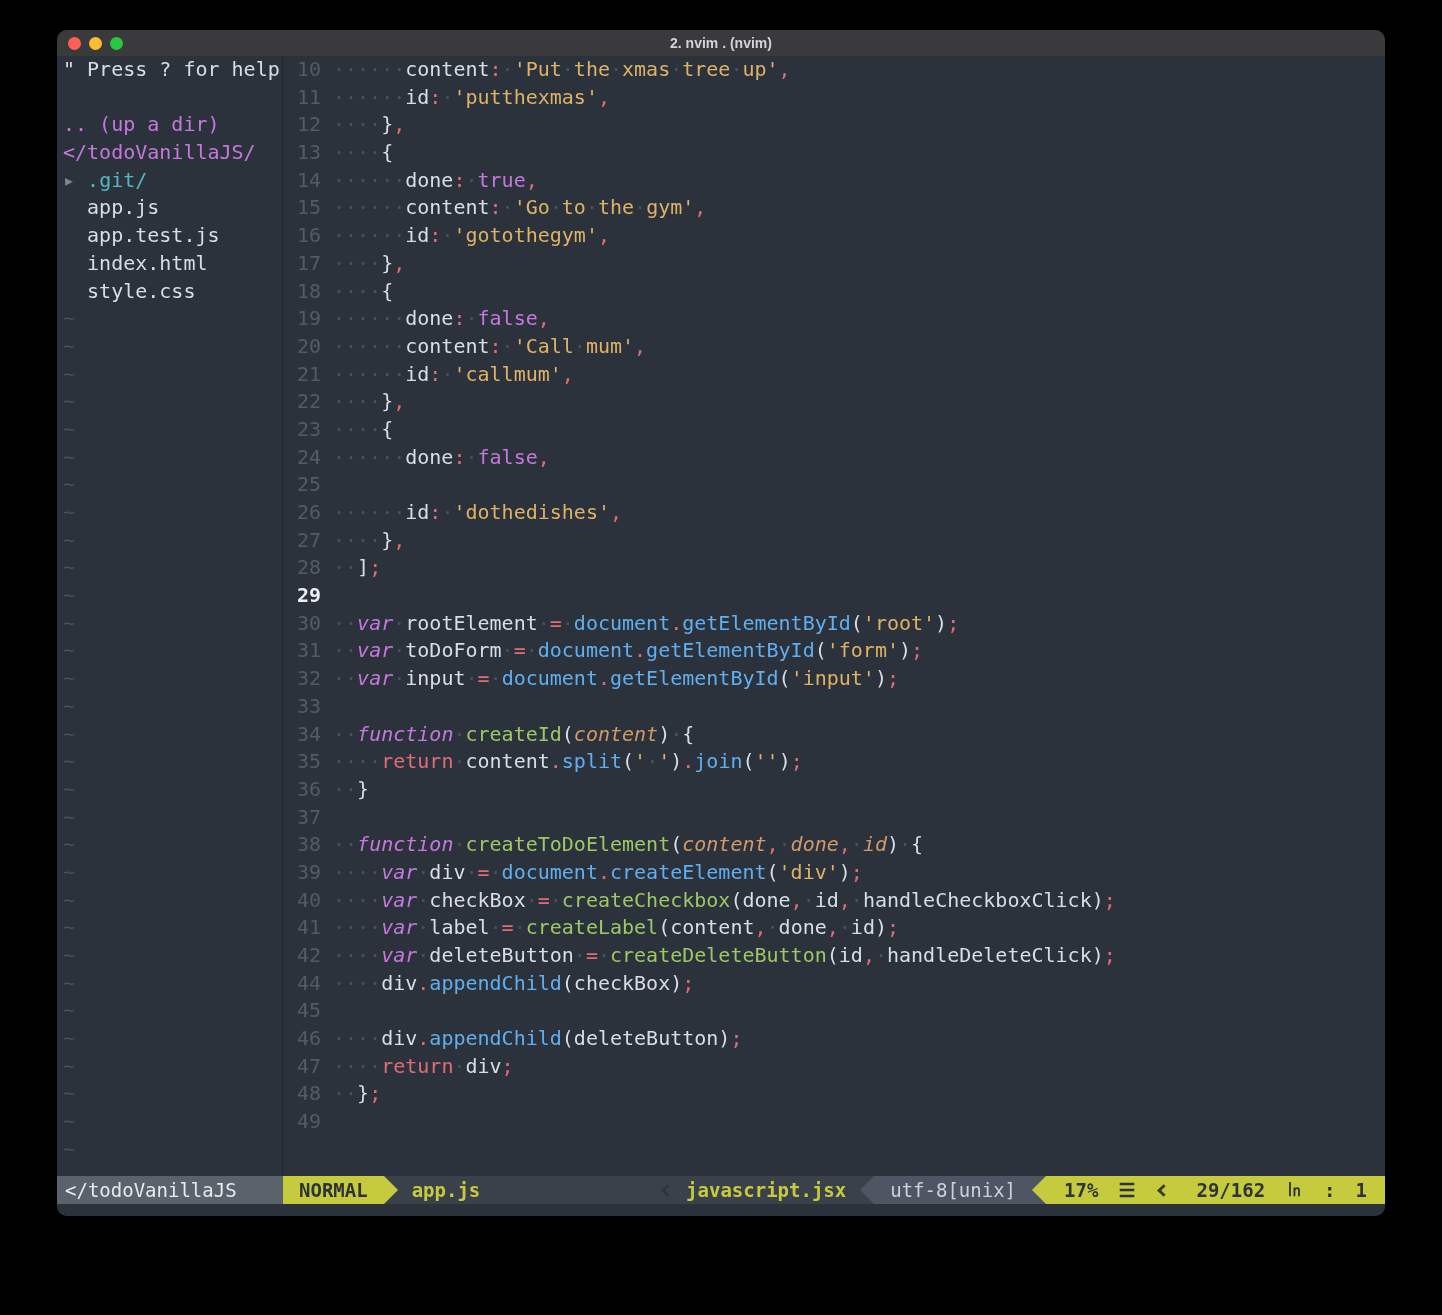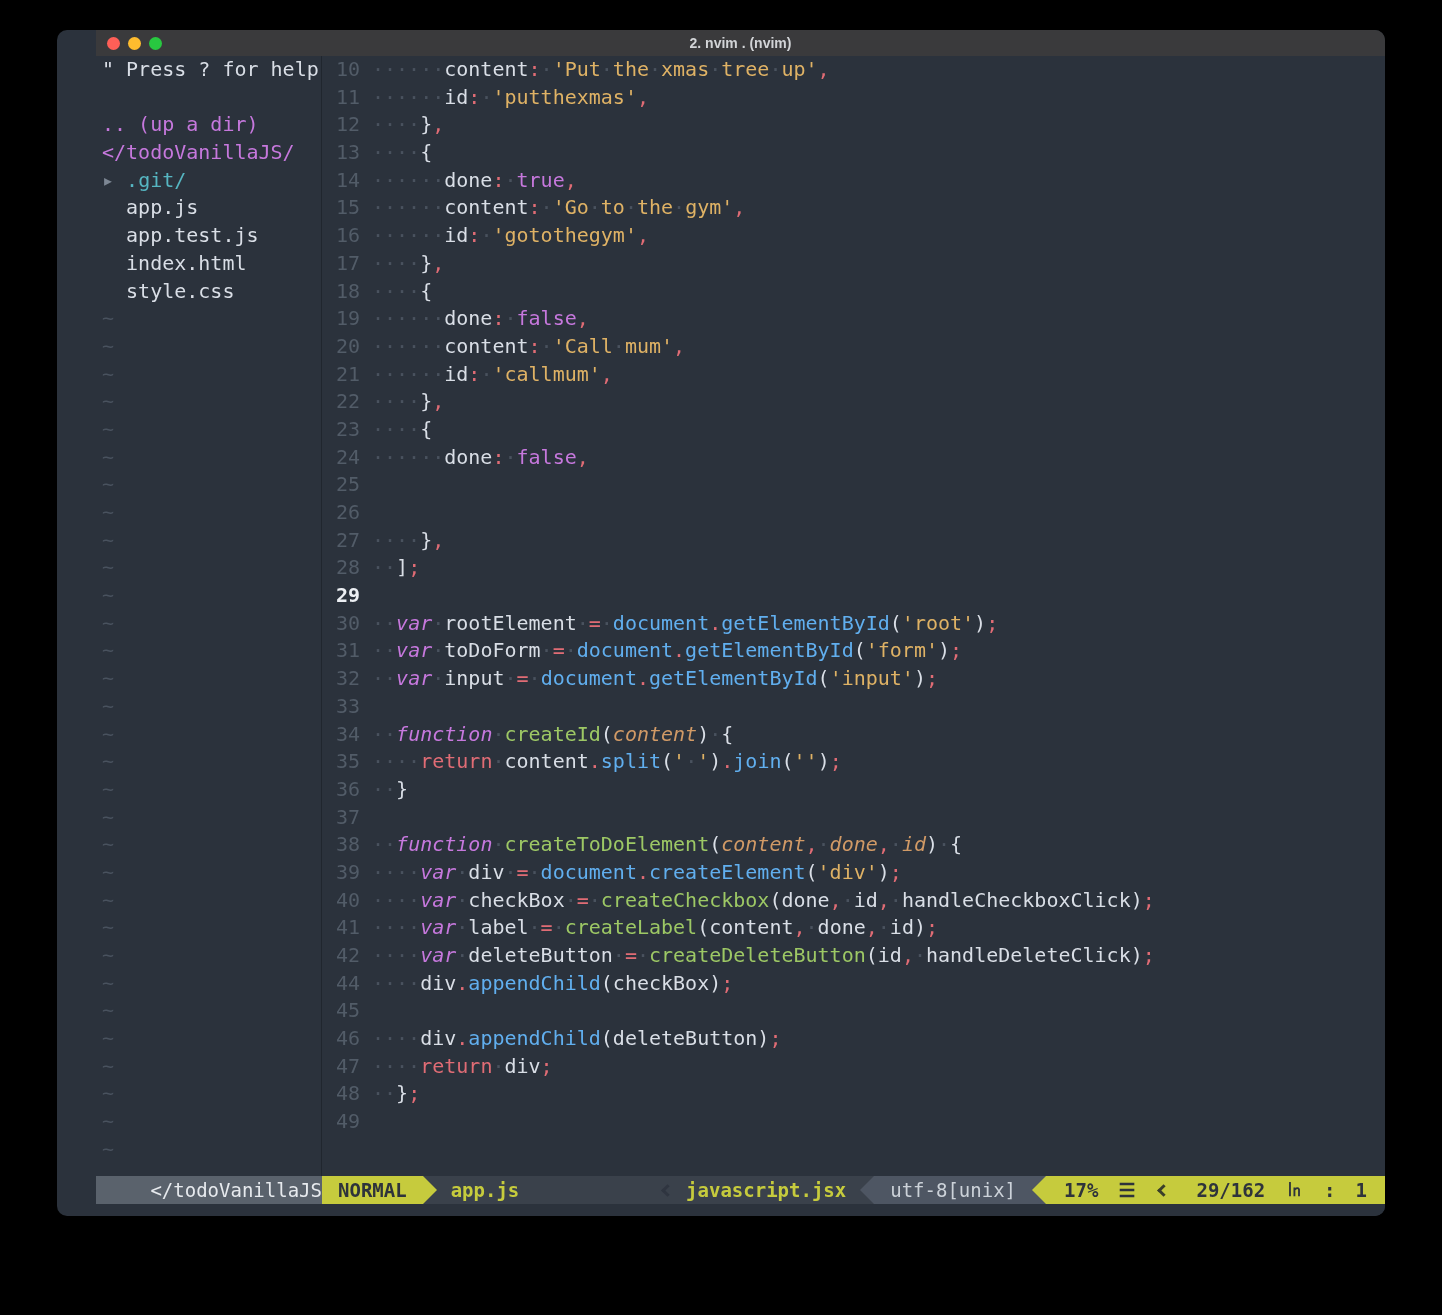--- a/index.html
+++ b/index.html
@@ -2,21 +2,20 @@
 <html style="--accent: #c6cb3d; --red: #e06c75; --yellow: #dfb265; --purple: #c678dd; --blue: #61afef; --green: #9dc865; --orange: #d19a66; --cyan: #56b6c2; --fg: #d9dee6; --bg: #2b323c; --dim: #49525e; --linenr: #525c68; --cursor-linenr: #eceff3; --sl-c-bg: #3a414b; --sl-enc-bg: #4e5663; --sl-dark-text: #2e333b; --explorer-status-bg: #5a626c; --explorer-status-fg: #e7eaee; --titlebar-bg: #3a3a3c; --titlebar-fg: #d2d4d7; --traffic-red: #ff5f57; --traffic-yellow: #febc2e; --traffic-green: #28c840; --arrow-gray: #7d8794;"><head>
 <meta charset="utf-8">
 <style>
   *{margin:0;padding:0;box-sizing:border-box}
   html,body{width:1442px;height:1315px;background:#000;}
   .screen{position:relative;width:1442px;height:1315px;background:#000;overflow:hidden;}
   .window{
     position:absolute;left:57px;top:30px;width:1328px;height:1186px;
     background:var(--bg,#2b323c);border-radius:10px;overflow:hidden;
     font-family:"DejaVu Sans Mono","Liberation Mono",monospace;
-    padding-left:39px;
   }
   
   .titlebar{height:26px;background:var(--titlebar-bg,#3a3a3c);display:flex;align-items:center;justify-content:center;position:relative;}
   .traffic{position:absolute;left:11px;top:0;height:26px;display:flex;align-items:center;gap:8px;}
   .tl{width:13px;height:13px;border-radius:50%;display:inline-block;}
   .tl.red{background:var(--traffic-red,#ff5f57);}
   .tl.yel{background:var(--traffic-yellow,#febc2e);}
   .tl.grn{background:var(--traffic-green,#28c840);}
   .title{font-family:"Liberation Sans","DejaVu Sans",sans-serif;font-size:14px;font-weight:bold;color:var(--titlebar-fg,#d2d4d7);}
   
@@ -39,21 +38,21 @@
   .tk-r{color:var(--red,#e06c75);}
   .tk-y{color:var(--yellow,#dfb265);}
   .tk-p{color:var(--purple,#c678dd);}
   .tk-k{color:var(--purple,#c678dd);font-style:italic;text-align:center;}
   .tk-b{color:var(--blue,#61afef);}
   .tk-g{color:var(--green,#9dc865);}
   .tk-o{color:var(--orange,#d19a66);font-style:italic;}
   .tk-s{color:var(--dim,#49525e);}
   .dot{color:var(--dim,#49525e);}
   
-  .statusline{height:28px;display:flex;align-items:stretch;font-size:19px;background:var(--sl-c-bg,#3a414b);overflow:hidden;text-align:right;}
+  .statusline{height:28px;display:flex;align-items:stretch;font-size:19px;background:var(--sl-c-bg,#3a414b);overflow:hidden;}
   .st-explorer{width:226px;flex:none;background:var(--explorer-status-bg,#5a626c);color:var(--explorer-status-fg,#e7eaee);line-height:28px;padding-left:8px;white-space:pre;}
   .st-mode{background:var(--accent,#c6cb3d);color:var(--sl-dark-text,#2e333b);line-height:28px;padding:0 16px;font-weight:bold;}
   .arrow-r{width:0;height:0;border-top:14px solid transparent;border-bottom:14px solid transparent;border-left:14px solid var(--accent,#c6cb3d);}
   .st-c{flex:1;display:flex;align-items:center;color:var(--accent,#c6cb3d);font-weight:bold;min-width:0;}
   .st-file{margin-left:14px;}
   .spacer{flex:1;}
   .chev{width:9px;height:9px;border-left:3px solid;border-bottom:3px solid;transform:rotate(45deg);display:inline-block;flex:none;}
   .chev.dimc{border-color:#2f3540;margin-right:14px;}
   .st-ft{margin-right:14px;}
   .st-enc{background:var(--sl-enc-bg,#4e5663);color:#ccd2d9;line-height:28px;padding:0 16px;}
@@ -134,21 +133,21 @@
           <div class="row"><span class="num">16</span><span class="code"><span class="tk-s"><span class="dot">······</span></span><span class="tk-w">id</span><span class="tk-r">:</span><span class="tk-s"><span class="dot">·</span></span><span class="tk-y">'gotothegym'</span><span class="tk-r">,</span></span></div>
           <div class="row"><span class="num">17</span><span class="code"><span class="tk-s"><span class="dot">····</span></span><span class="tk-w">}</span><span class="tk-r">,</span></span></div>
           <div class="row"><span class="num">18</span><span class="code"><span class="tk-s"><span class="dot">····</span></span><span class="tk-w">{</span></span></div>
           <div class="row"><span class="num">19</span><span class="code"><span class="tk-s"><span class="dot">······</span></span><span class="tk-w">done</span><span class="tk-r">:</span><span class="tk-s"><span class="dot">·</span></span><span class="tk-p">false</span><span class="tk-r">,</span></span></div>
           <div class="row"><span class="num">20</span><span class="code"><span class="tk-s"><span class="dot">······</span></span><span class="tk-w">content</span><span class="tk-r">:</span><span class="tk-s"><span class="dot">·</span></span><span class="tk-y">'Call<span class="dot">·</span>mum'</span><span class="tk-r">,</span></span></div>
           <div class="row"><span class="num">21</span><span class="code"><span class="tk-s"><span class="dot">······</span></span><span class="tk-w">id</span><span class="tk-r">:</span><span class="tk-s"><span class="dot">·</span></span><span class="tk-y">'callmum'</span><span class="tk-r">,</span></span></div>
           <div class="row"><span class="num">22</span><span class="code"><span class="tk-s"><span class="dot">····</span></span><span class="tk-w">}</span><span class="tk-r">,</span></span></div>
           <div class="row"><span class="num">23</span><span class="code"><span class="tk-s"><span class="dot">····</span></span><span class="tk-w">{</span></span></div>
           <div class="row"><span class="num">24</span><span class="code"><span class="tk-s"><span class="dot">······</span></span><span class="tk-w">done</span><span class="tk-r">:</span><span class="tk-s"><span class="dot">·</span></span><span class="tk-p">false</span><span class="tk-r">,</span></span></div>
           <div class="row"><span class="num">25</span></div>
-          <div class="row"><span class="num">26</span></div>
+          <div class="row"><span class="num">26</span><span class="code"><span class="tk-s"><span class="dot">······</span></span><span class="tk-w">id</span><span class="tk-r">:</span><span class="tk-s"><span class="dot">·</span></span><span class="tk-y">'dothedishes'</span><span class="tk-r">,</span></span></div>
           <div class="row"><span class="num">27</span><span class="code"><span class="tk-s"><span class="dot">····</span></span><span class="tk-w">}</span><span class="tk-r">,</span></span></div>
           <div class="row"><span class="num">28</span><span class="code"><span class="tk-s"><span class="dot">··</span></span><span class="tk-w">]</span><span class="tk-r">;</span></span></div>
           <div class="row"><span class="num cur">29</span><span class="code"></span></div>
           <div class="row"><span class="num">30</span><span class="code"><span class="tk-s"><span class="dot">··</span></span><span class="tk-k">var</span><span class="tk-s"><span class="dot">·</span></span><span class="tk-w">rootElement</span><span class="tk-s"><span class="dot">·</span></span><span class="tk-r">=</span><span class="tk-s"><span class="dot">·</span></span><span class="tk-b">document</span><span class="tk-r">.</span><span class="tk-b">getElementById</span><span class="tk-w">(</span><span class="tk-y">'root'</span><span class="tk-w">)</span><span class="tk-r">;</span></span></div>
           <div class="row"><span class="num">31</span><span class="code"><span class="tk-s"><span class="dot">··</span></span><span class="tk-k">var</span><span class="tk-s"><span class="dot">·</span></span><span class="tk-w">toDoForm</span><span class="tk-s"><span class="dot">·</span></span><span class="tk-r">=</span><span class="tk-s"><span class="dot">·</span></span><span class="tk-b">document</span><span class="tk-r">.</span><span class="tk-b">getElementById</span><span class="tk-w">(</span><span class="tk-y">'form'</span><span class="tk-w">)</span><span class="tk-r">;</span></span></div>
           <div class="row"><span class="num">32</span><span class="code"><span class="tk-s"><span class="dot">··</span></span><span class="tk-k">var</span><span class="tk-s"><span class="dot">·</span></span><span class="tk-w">input</span><span class="tk-s"><span class="dot">·</span></span><span class="tk-r">=</span><span class="tk-s"><span class="dot">·</span></span><span class="tk-b">document</span><span class="tk-r">.</span><span class="tk-b">getElementById</span><span class="tk-w">(</span><span class="tk-y">'input'</span><span class="tk-w">)</span><span class="tk-r">;</span></span></div>
           <div class="row"><span class="num">33</span><span class="code"></span></div>
           <div class="row"><span class="num">34</span><span class="code"><span class="tk-s"><span class="dot">··</span></span><span class="tk-k">function</span><span class="tk-s"><span class="dot">·</span></span><span class="tk-g">createId</span><span class="tk-w">(</span><span class="tk-o">content</span><span class="tk-w">)</span><span class="tk-s"><span class="dot">·</span></span><span class="tk-w">{</span></span></div>
           <div class="row"><span class="num">35</span><span class="code"><span class="tk-s"><span class="dot">····</span></span><span class="tk-r">return</span><span class="tk-s"><span class="dot">·</span></span><span class="tk-w">content</span><span class="tk-r">.</span><span class="tk-b">split</span><span class="tk-w">(</span><span class="tk-y">'<span class="dot">·</span>'</span><span class="tk-w">)</span><span class="tk-r">.</span><span class="tk-b">join</span><span class="tk-w">(</span><span class="tk-y">''</span><span class="tk-w">)</span><span class="tk-r">;</span></span></div>
           <div class="row"><span class="num">36</span><span class="code"><span class="tk-s"><span class="dot">··</span></span><span class="tk-w">}</span></span></div>

